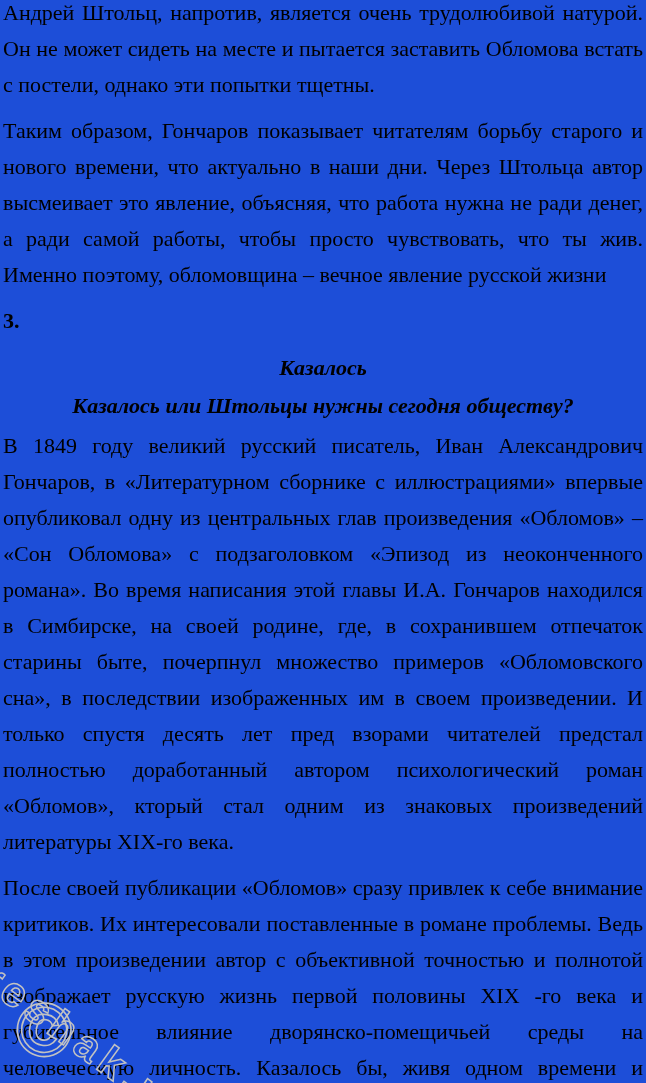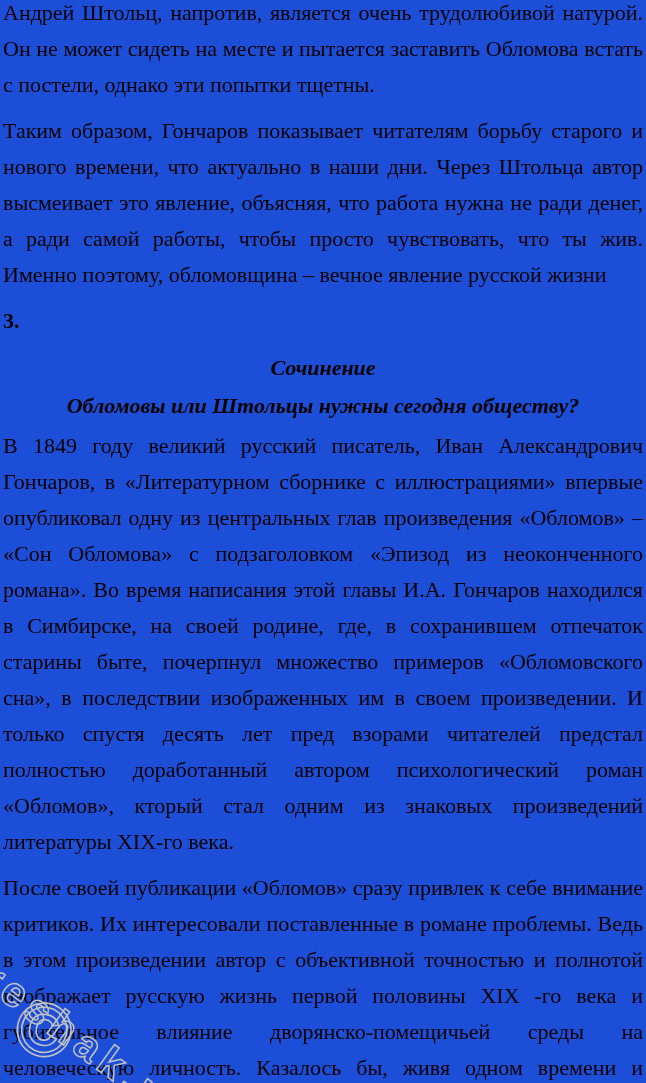--- a/index.html
+++ b/index.html
@@ -86,23 +86,23 @@
 <body>
 
 <div class="page">
 
   <p class="para first">Андрей Штольц, напротив, является очень трудолюбивой натурой. Он не может сидеть на месте и пытается заставить Обломова встать с постели, однако эти попытки тщетны.</p>
 
   <p class="para">Таким образом, Гончаров показывает читателям борьбу старого и нового времени, что актуально в наши дни. Через Штольца автор высмеивает это явление, объясняя, что работа нужна не ради денег, а ради самой работы, чтобы просто чувствовать, что ты жив. Именно поэтому, обломовщина – вечное явление русской жизни</p>
 
   <p class="section-number">3.</p>
 
-  <p class="center-heading">Сочинение</p>
+  <p class="center-heading">Казалось</p>
 
-  <p class="center-heading title">Обломовы или Штольцы нужны сегодня обществу?</p>
+  <p class="center-heading title">Казалось или Штольцы нужны сегодня обществу?</p>
 
   <p class="para">В 1849 году великий русский писатель, Иван Александрович Гончаров, в «Литературном сборнике с иллюстрациями» впервые опубликовал одну из центральных глав произведения «Обломов» – «Сон Обломова» с подзаголовком «Эпизод из неоконченного романа». Во время написания этой главы И.А. Гончаров находился в Симбирске, на своей родине, где, в сохранившем отпечаток старины быте, почерпнул множество примеров «Обломовского сна», в последствии изображенных им в своем произведении. И только спустя десять лет пред взорами читателей предстал полностью доработанный автором психологический роман «Обломов», кторый стал одним из знаковых произведений литературы XIX-го века.</p>
 
   <p class="para last">После своей публикации «Обломов» сразу привлек к себе внимание критиков. Их интересовали поставленные в романе проблемы. Ведь в этом произведении автор с объективной точностью и полнотой изображает русскую жизнь первой половины XIX -го века и губительное влияние дворянско-помещичьей среды на человеческую личность. Казалось бы, живя одном времени и будучи людьми одного класса, мировоззрение Обломова и Штольца, их характеры должны</p>
 
   <div class="watermark">
     <span class="wm-copy">©</span>
     <span class="wm-text">reshak.ru</span>
   </div>
 

